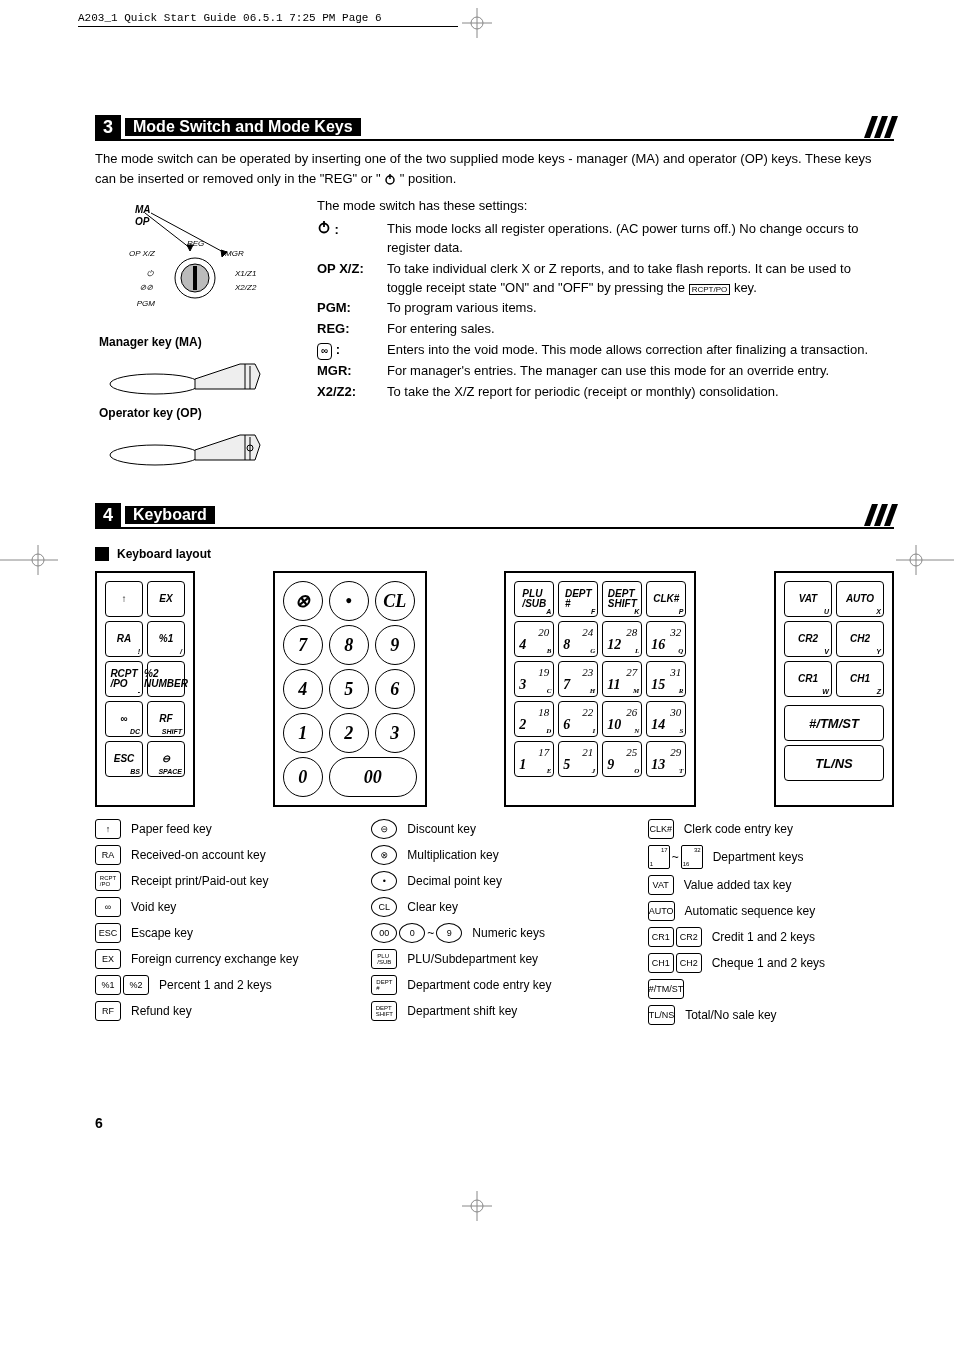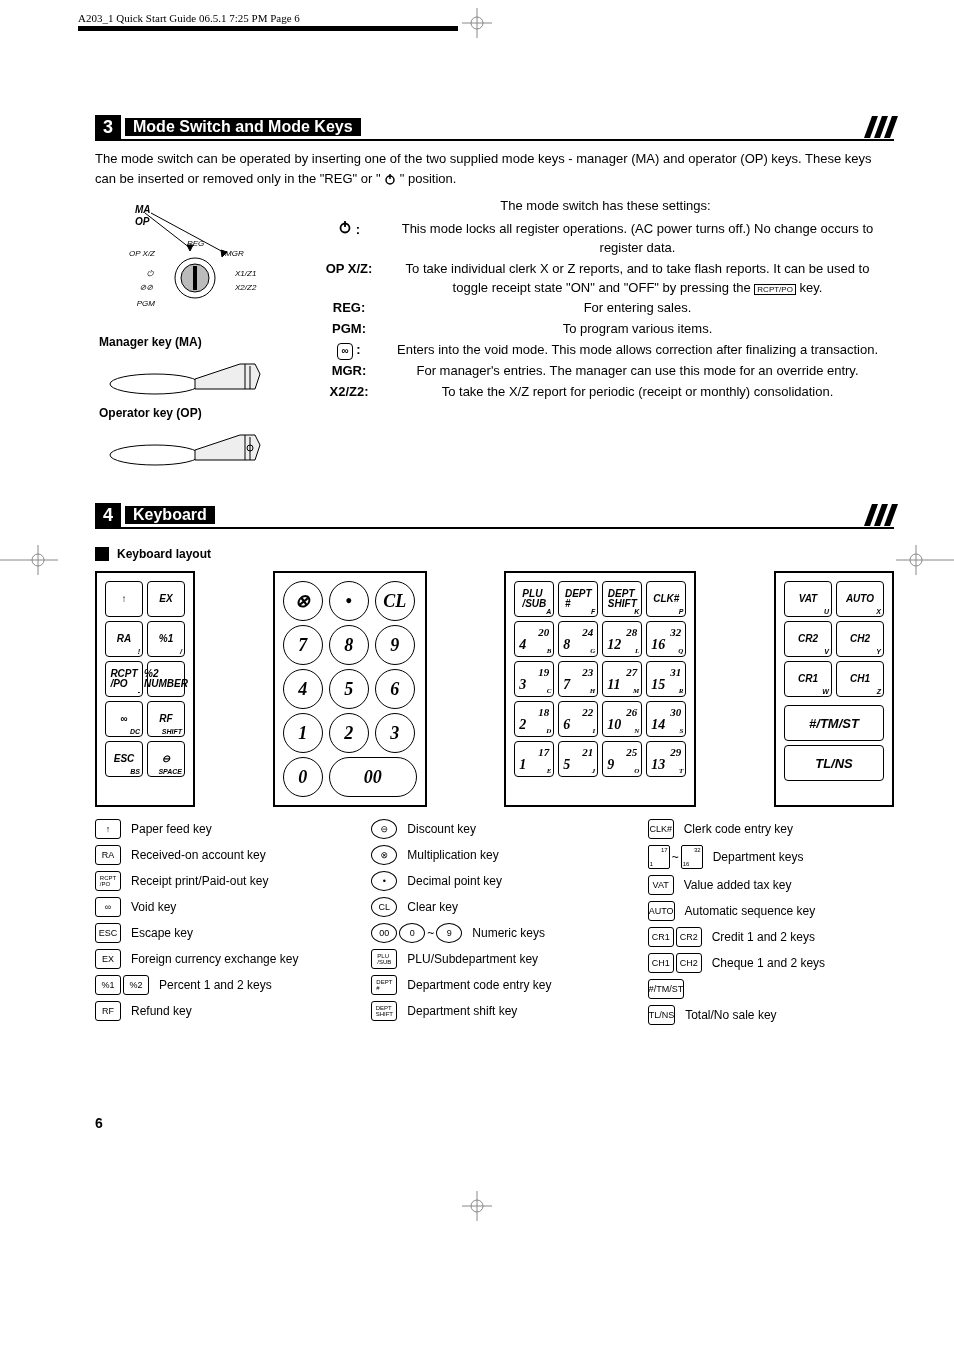--- a/index.html
+++ b/index.html
@@ -1,38 +1,38 @@
 <!DOCTYPE html>
 <html><head>
 <meta charset="utf-8">
 <style>
   * { box-sizing: border-box; margin: 0; padding: 0; }
   body { font-family: Arial, Helvetica, sans-serif; font-size: 13px; color: #000; background: #fff; }
   .page { width: 954px; height: 1351px; position: relative; margin: 0 auto; padding: 15px 60px 0 95px; }
-  .slug { position: absolute; top: 12px; left: 78px; font-size: 11px; font-family: Liberation Serif, serif; border-bottom: 5px solid #000000; padding-bottom: 2px; width: 380px; }
+  .slug { position: absolute; top: 12px; left: 78px; font-size: 11px; font-family: Liberation Mono, monospace; border-bottom: 1px solid #000000; padding-bottom: 2px; width: 380px; }
   .crop-center { position: absolute; top: 8px; left: 50%; transform: translateX(-50%); }
   .crop-left { position: absolute; top: 545px; left: 0; }
   .crop-right { position: absolute; top: 545px; right: 0; }
   .crop-bottom { position: absolute; bottom: 130px; left: 50%; transform: translateX(-50%); }
 
   .section-head { margin-top: 100px; display:flex; align-items:center; border-bottom: 2px solid #000; }
   .section-head.second { margin-top: 30px; }
   .sec-num { background:#000; color:#fff; font-weight:bold; font-size:18px; width:26px; height:24px; display:flex; align-items:center; justify-content:center; margin-right: 4px;}
   .sec-title { background:#000; color:#fff; font-weight:bold; font-size:16px; padding:0 8px; flex:0 0 auto; }
   .sec-stripes { margin-left:auto; display:flex; gap:4px; }
   .sec-stripes span { width:6px; height:22px; background:#000; transform:skewX(-20deg);}
   .sec3 { margin-top: 100px; }
 
   .intro { margin: 8px 0 10px; line-height: 1.5; }
   .intro .pwr { display:inline-block; vertical-align:middle; }
 
   .mode-row { display:flex; gap:22px; align-items:flex-start; margin-bottom:20px;}
   .mode-diagram { width: 200px; border: 0; flex:0 0 200px;}
   .key-label { font-size:12px; font-weight:bold; text-align:left; margin: 4px 0 0 4px;}
-  .mode-table { flex:1;text-align:center; }
+  .mode-table { flex:1; }
   .mode-table .lead { margin-bottom:6px; }
   .mode-table table { border-collapse: collapse; width:100%; font-size:13px;}
   .mode-table td { vertical-align:top; padding: 1px 6px 1px 0; line-height:1.45;}
   .mode-table td:first-child { font-weight:bold; white-space:nowrap; width:70px;}
   .rcptpo { border:1px solid #000; font-size:8px; padding:0 2px; font-weight:normal; font-style:normal;}
   .void-box { border:1px solid #000; border-radius:4px; font-size:10px; padding:0 3px; display:inline-block;}
 
   .sub-head { display:flex; align-items:center; font-weight:bold; font-size:12px; margin: 18px 0 10px;}
   .sub-head::before { content:''; width:14px; height:14px; background:#000; margin-right:8px;}
 
@@ -43,21 +43,21 @@
   .c3 { grid-template-columns: repeat(3, 42px); }
   .c4 { grid-template-columns: repeat(4, 40px); }
   .c2b { grid-template-columns: repeat(2, 48px); }
   .c1 { grid-template-columns: 100px; }
   .kbtn { border:1.5px solid #000; border-radius:4px; height:36px; display:flex; flex-direction:column; align-items:center; justify-content:center; font-size:10px; font-weight:bold; font-style:italic; line-height:1; padding:1px; position:relative;}
   .kbtn.round { border-radius:50%; width:40px; height:40px; font-size:18px; font-style:italic; font-family: 'Times New Roman', serif;}
   .kbtn.wide00 { grid-column: span 2; border-radius:20px; width:88px;}
   .kbtn.wide0 { border-radius:20px; width:40px;}
   .kbtn .sub { font-size:7px; position:absolute; bottom:1px; right:2px; font-style:italic;}
   .kbtn.dept { font-family:'Times New Roman',serif; }
-  .kbtn.dept .top { font-size:11px; font-style:italic; font-weight:bold; align-self:flex-end; margin-right:3px;}
+  .kbtn.dept .top { font-size:11px; font-style:italic; font-weight:normal; align-self:flex-end; margin-right:3px;}
   .kbtn.dept .bot { font-size:14px; font-style:italic; font-weight:bold; align-self:flex-start; margin-left:3px;}
   .kbtn.dept .let { font-size:7px; position:absolute; bottom:1px; right:2px;}
   .kbtn.big { font-size:13px;}
 
   .keynames { display:flex; gap:30px; justify-content:space-between; margin-top:12px;}
   .kn-col { flex:1; }
   .kn-row { display:flex; align-items:center; gap:10px; margin-bottom:6px; font-size:12px;}
   .kn-ico { border:1px solid #000; border-radius:3px; min-width:26px; height:20px; display:flex; align-items:center; justify-content:center; font-size:9px; flex-shrink:0;}
   .kn-ico.round { border-radius:50%; width:20px;}
   .kn-ico-group { display:flex; align-items:center; gap:2px; flex-shrink:0;}
@@ -161,26 +161,26 @@
                   <circle cx="7" cy="8" r="4.5" fill="none" stroke="#000" stroke-width="1.8"></circle>
                   <line x1="7" y1="1" x2="7" y2="7" stroke="#000" stroke-width="1.8"></line>
                 </svg> :</td>
               <td>This mode locks all register operations. (AC power turns off.) No change occurs to register data.</td>
             </tr>
       <tr>
               <td>OP X/Z:</td>
               <td><span>To take individual clerk X or Z reports, and to take flash reports. It can be used to toggle receipt state "ON" and "OFF" by pressing the </span><span class="rcptpo">RCPT/PO</span><span> key.</span></td>
             </tr>
       <tr>
+              <td>PGM:</td>
+              <td>To program various items.</td>
+            </tr>
+      <tr>
               <td>REG:</td>
               <td>For entering sales.</td>
-            </tr>
-      <tr>
-              <td>PGM:</td>
-              <td>To program various items.</td>
             </tr>
       <tr>
               <td><span class="void-box">∞</span> :</td>
               <td>Enters into the void mode.  This mode allows correction after finalizing a transaction.</td>
             </tr>
       <tr>
               <td><span style="font-weight:bold">MGR</span>:</td>
               <td>For manager's entries.  The manager can use this mode for an override entry.</td>
             </tr>
       <tr>

